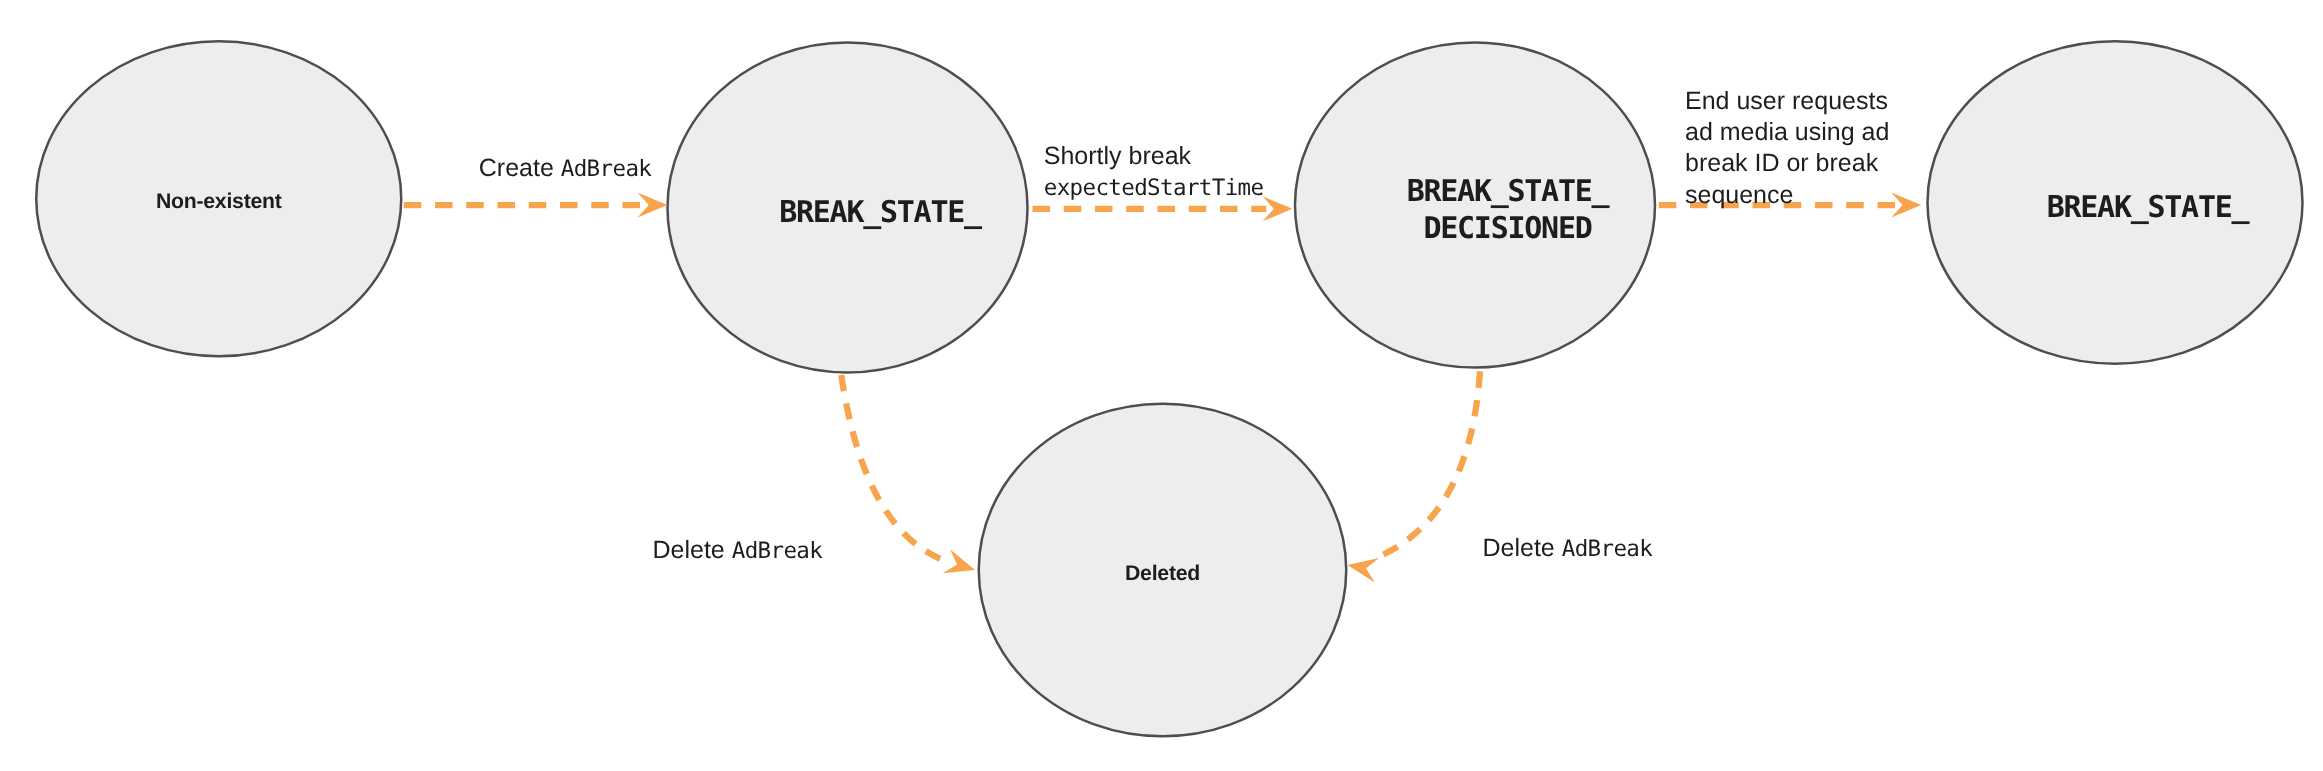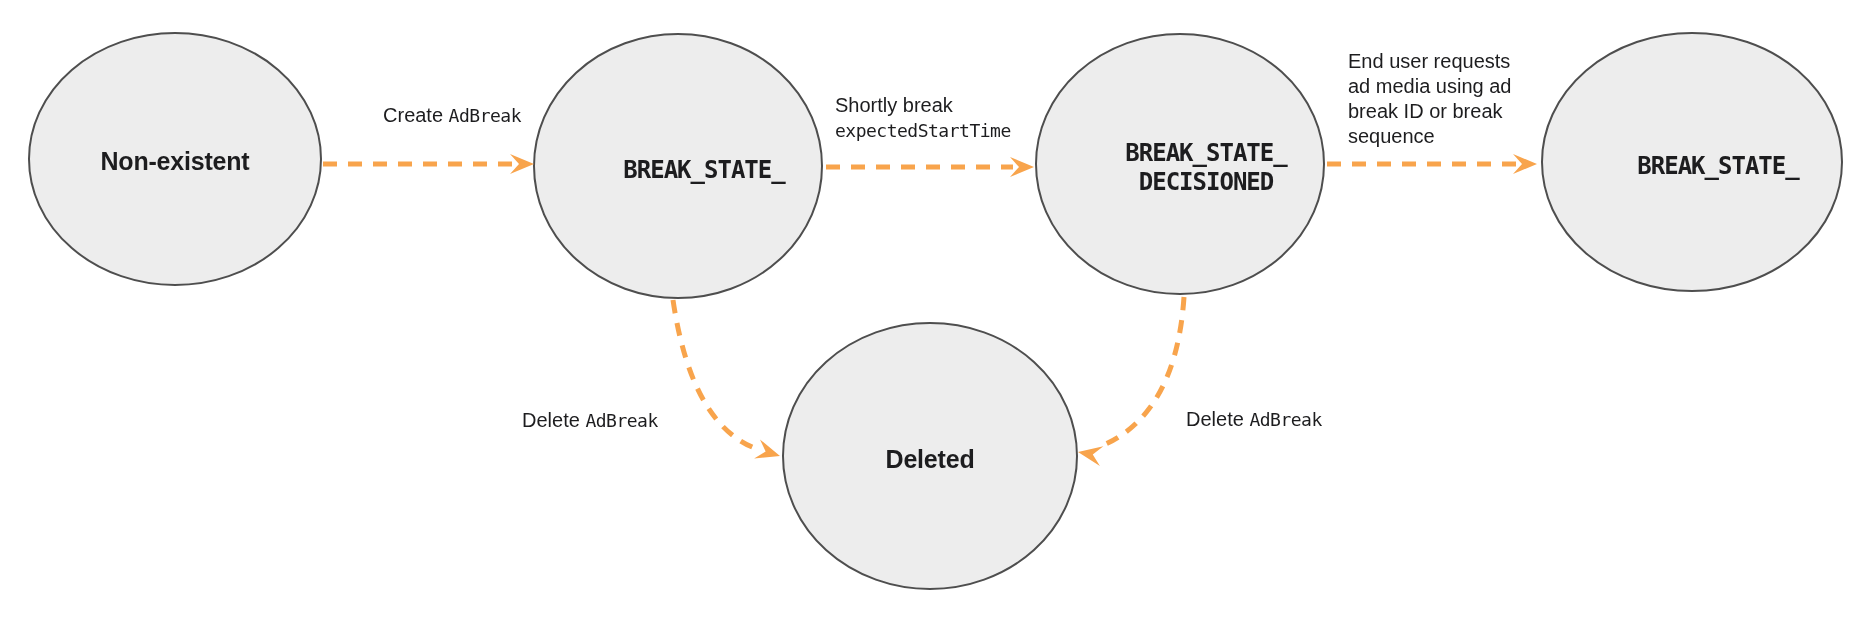--- a/index.html
+++ b/index.html
@@ -14,25 +14,25 @@
        font-family:"Liberation Sans",sans-serif;color:var(--text);}
   .canvas{position:absolute;inset:0;}
   svg{position:absolute;left:0;top:0;}
   .node{fill:var(--node-fill);stroke:var(--node-border);stroke-width:2;}
   .dash{fill:none;stroke:var(--arrow);stroke-width:5;stroke-dasharray:14 11;}
   .dash-curve{fill:none;stroke:var(--arrow);stroke-width:5;stroke-dasharray:13 10;}
   .head{fill:var(--arrow);stroke:none;}
 
   .nlabel{position:absolute;transform:translate(-50%,-50%);text-align:center;
           white-space:nowrap;font-weight:bold;}
-  .nlabel.sans{font-size:25px;letter-spacing:-0.2px;}
+  .nlabel.sans{font-size:17px;letter-spacing:-0.2px;}
   .nlabel.mono{font-family:"DejaVu Sans Mono","Liberation Mono",monospace;
                font-size:24px;line-height:29px;letter-spacing:-1px;margin-left:26px;}
 
-  .elabel{position:absolute;font-size:20px;line-height:26px;white-space:nowrap;}
+  .elabel{position:absolute;font-size:20px;line-height:26px;white-space:nowrap;margin-top:20px;}
   .elabel.centered{transform:translate(-50%,-50%);text-align:center;}
   .mono-inline{font-family:"DejaVu Sans Mono","Liberation Mono",monospace;
                font-size:18px;letter-spacing:-0.5px;}
   .multiline{line-height:25px;}
 </style>
 </head>
 <body>
 
 <div class="canvas">
 

